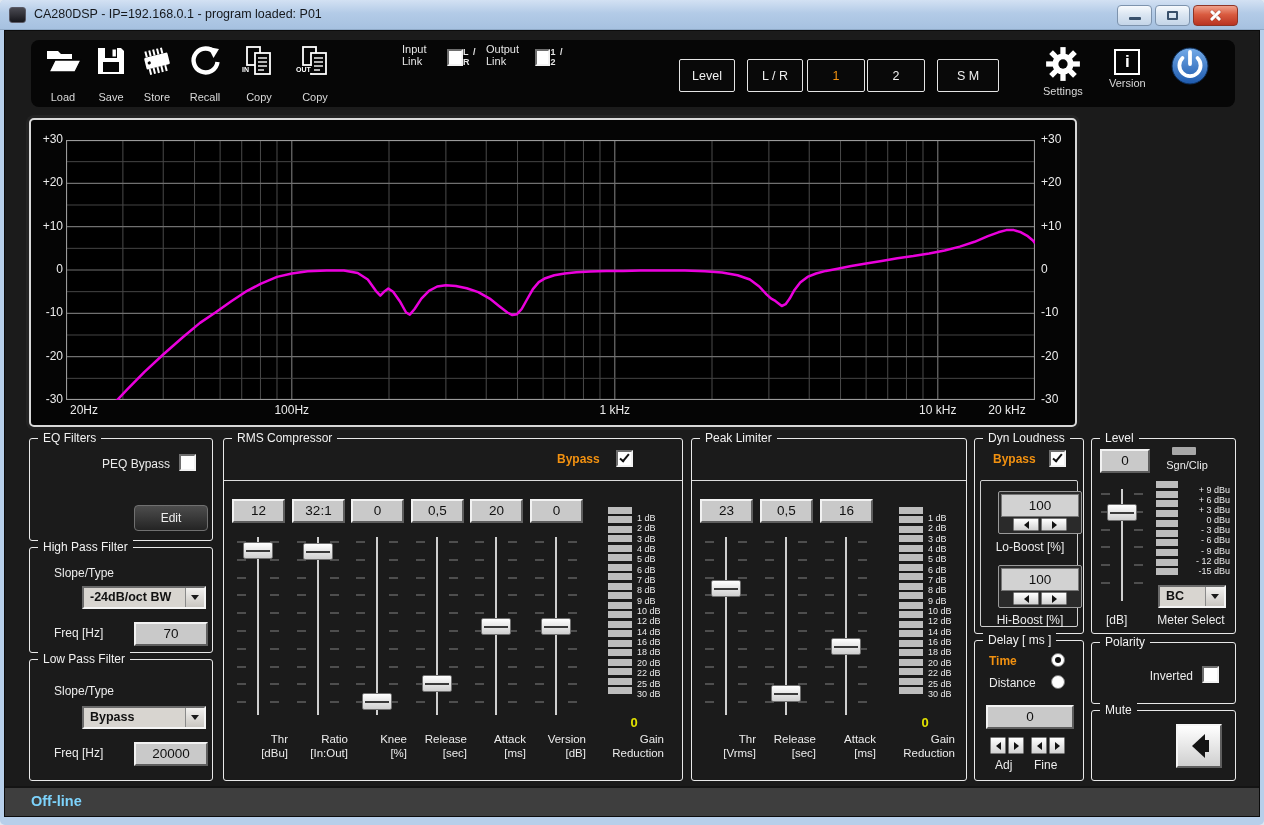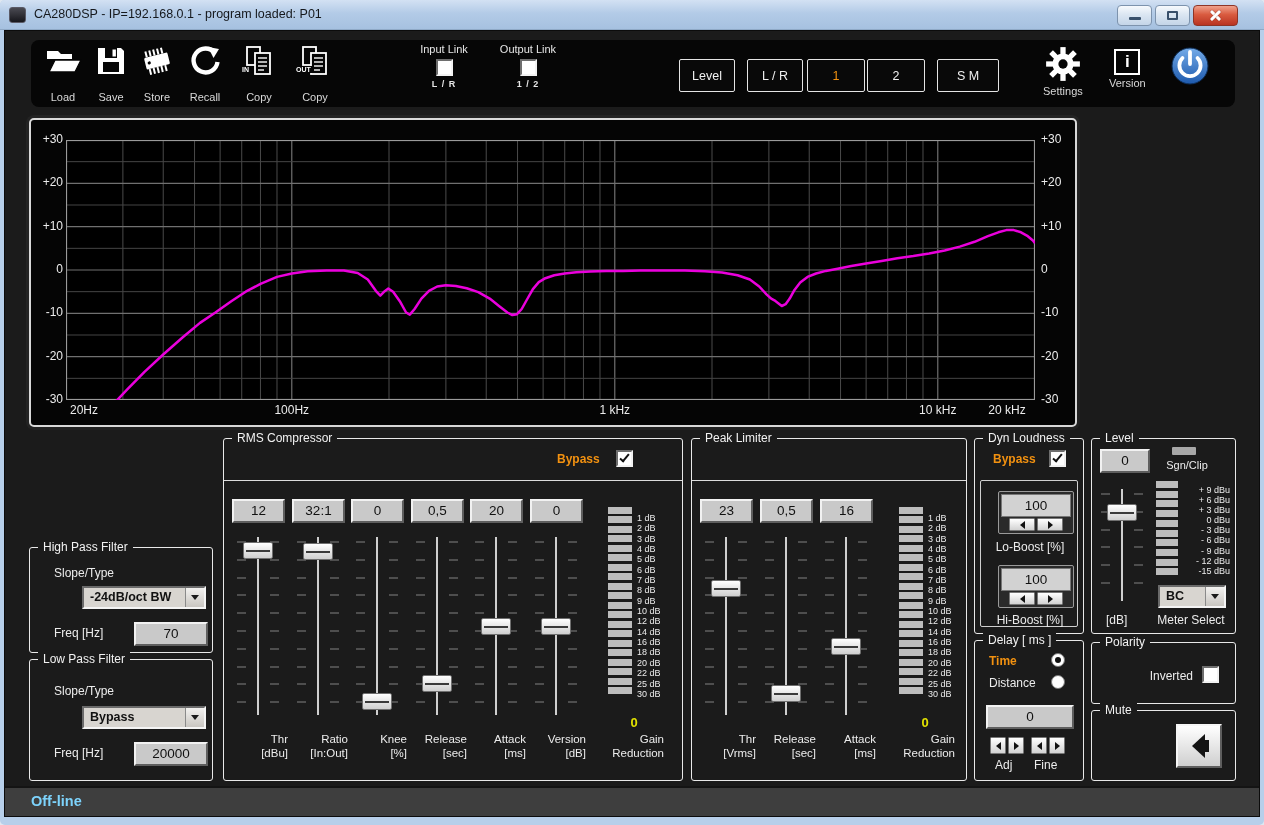--- a/index.html
+++ b/index.html
@@ -21,21 +21,21 @@
   .glyph-max{width:11px;height:9px;border:2px solid #39506b;border-radius:1px;}
   .glyph-x{position:absolute;width:13px;height:3px;background:#fff;border-radius:1px;box-shadow:0 0 1px #7c2113;}
   .glyph-x.a{transform:rotate(45deg);} .glyph-x.b{transform:rotate(-45deg);}
   
   .client{position:absolute;left:4px;top:30px;width:1256px;height:787px;background:#1b1b1b;border:1px solid #0c0c0c;}
   
   
   .toolbar{position:absolute;left:26px;top:9px;width:1204px;height:67px;background:#060606;border-radius:8px;}
   .tool{position:absolute;top:5px;width:52px;height:58px;display:flex;flex-direction:column;align-items:center;justify-content:space-between;cursor:default;}
   .tool .tlabel{font-size:11px;color:#d9d9d9;line-height:12px;}
-  .linkgrp{position:absolute;top:3px;width:84px;display:flex;flex-direction:column;align-items:center;}
+  .linkgrp{position:absolute;top:3px;width:84px;display:flex;flex-direction:row;align-items:center;}
   .linkgrp .llabel{font-size:11px;color:#e6e6e6;}
   .linkgrp .lsub{font-size:9px;font-weight:bold;color:#e6e6e6;letter-spacing:1px;margin-top:3px;}
   .checkbox{width:17px;height:17px;background:#fff;border:2px solid;border-color:#6e6e6e #f2f2f2 #f2f2f2 #6e6e6e;
     display:flex;align-items:center;justify-content:center;}
   .checkbox .check{width:5px;height:10px;border-right:2.5px solid #101010;border-bottom:2.5px solid #101010;transform:rotate(40deg);margin-top:-3px;}
   .linkgrp .checkbox{margin-top:4px;}
   .chbtn{position:absolute;top:19px;height:33px;border:1px solid #e4e4e4;border-radius:2px;background:#090909;
     color:#f0f0f0;font-size:12.5px;display:flex;align-items:center;justify-content:center;}
   .chbtn.active{color:#f29110;}
   .toolright{position:absolute;top:5px;display:flex;flex-direction:column;align-items:center;}
@@ -81,21 +81,21 @@
   .grlabels{position:absolute;display:flex;flex-direction:column;}
   .grlabels span{font-size:9px;color:#ececec;line-height:10.35px;white-space:nowrap;}
   .lvlabels span{font-size:9px;color:#ececec;line-height:10.1px;white-space:nowrap;display:block;text-align:right;}
   .grval{position:absolute;font-size:13px;font-weight:bold;color:#e3e300;text-align:center;}
   
   .dd{position:absolute;height:23px;background:#d8d5d0;border:2px solid;border-color:#6a6a6a #f4f4f4 #f4f4f4 #6a6a6a;display:flex;font-weight:bold;}
   .dd .dd-text{flex:1;font-size:12.5px;color:#111;padding:2px 0 0 6px;overflow:hidden;white-space:nowrap;}
   .dd .dd-btn{width:19px;background:linear-gradient(#f2f1ef,#c9c6c1);border-left:1px solid #8a8a8a;display:flex;align-items:center;justify-content:center;}
   .arr-down{width:0;height:0;border-left:4.5px solid transparent;border-right:4.5px solid transparent;border-top:5.5px solid #1a1a1a;}
   
-  .spin{position:absolute;width:76px;border:1px solid #9a9a9a;border-radius:2px;padding:2px;background:#2a2a2a;}
+  .spin{position:absolute;width:84px;border:1px solid #9a9a9a;border-radius:2px;padding:2px;background:#2a2a2a;}
   .spin .sval{height:23px;background:#d2d2d2;border:1px solid #777;color:#111;font-size:13.5px;text-align:center;line-height:21px;}
   .spin .arrows{display:flex;justify-content:center;gap:2px;margin-top:1px;}
   .abtn{width:26px;height:13px;background:linear-gradient(#ffffff,#d2d2d2);border:1px solid #777;border-radius:1px;
     display:flex;align-items:center;justify-content:center;}
   .abtn.big{width:16px;height:17px;}
   .tri-l{width:0;height:0;border-top:4px solid transparent;border-bottom:4px solid transparent;border-right:5px solid #111;}
   .tri-r{width:0;height:0;border-top:4px solid transparent;border-bottom:4px solid transparent;border-left:5px solid #111;}
   
   .radio{position:absolute;width:14px;height:14px;border-radius:50%;background:#fff;border:1px solid #777;
     display:flex;align-items:center;justify-content:center;}
@@ -336,20 +336,26 @@
       <div id="x-axis">
           <span class="xtick" style="left: 23px; top: 283px;">20Hz</span>
           <span class="xtick" style="left: 230.767px; top: 283px;">100Hz</span>
           <span class="xtick" style="left: 553.767px; top: 283px;">1 kHz</span>
           <span class="xtick" style="left: 876.767px; top: 283px;">10 kHz</span>
           <span class="xtick" style="left: 946px; top: 283px;">20 kHz</span>
         </div>
     </div>
 
 
+    <div class="group" style="left:24px;top:407px;width:184px;height:103px">
+      <span class="group-title">EQ Filters</span>
+      <span class="lab" style="right:42px;top:18px">PEQ Bypass</span>
+      <div class="checkbox abs" style="right:16px;top:15px"></div>
+      <div class="dbtn abs" style="left:104px;top:66px;width:74px;height:26px">Edit</div>
+    </div>
 
     <div class="group" style="left:24px;top:516px;width:184px;height:106px">
       <span class="group-title">High Pass Filter</span>
       <span class="lab" style="left:24px;top:18px">Slope/Type</span>
       <div class="dd" style="left:52px;top:38px;width:124px">
         <span class="dd-text">-24dB/oct BW</span>
         <span class="dd-btn">
             <span class="arr-down"></span>
           </span>
       </div>

